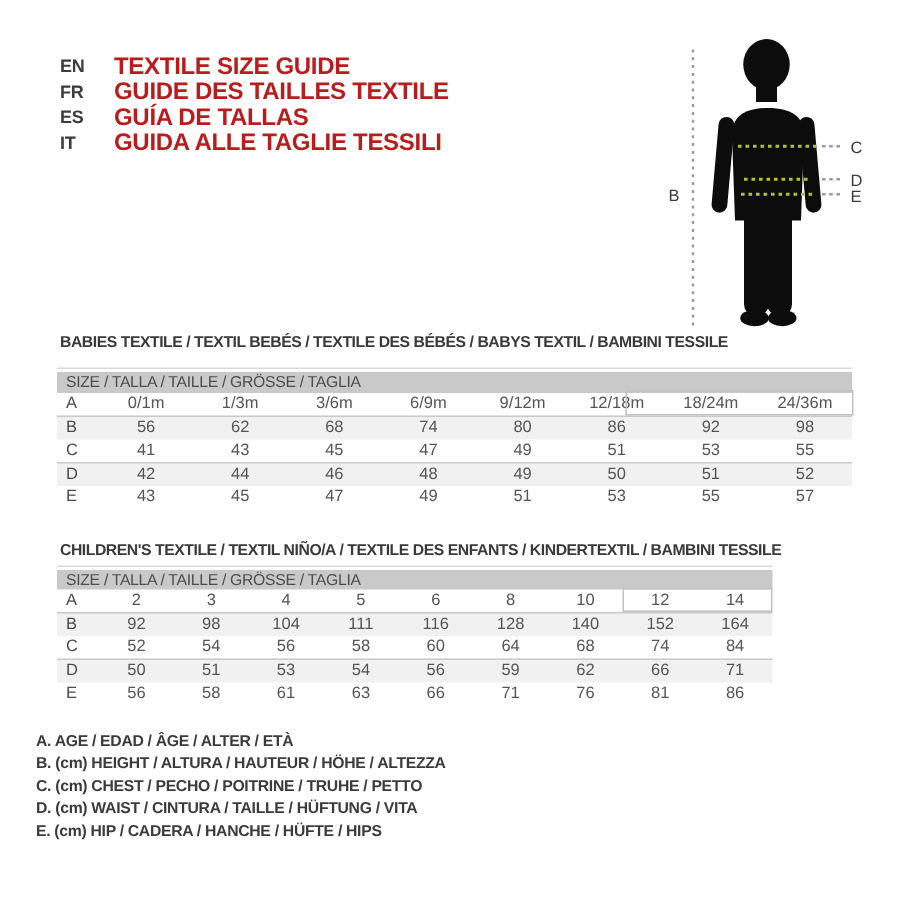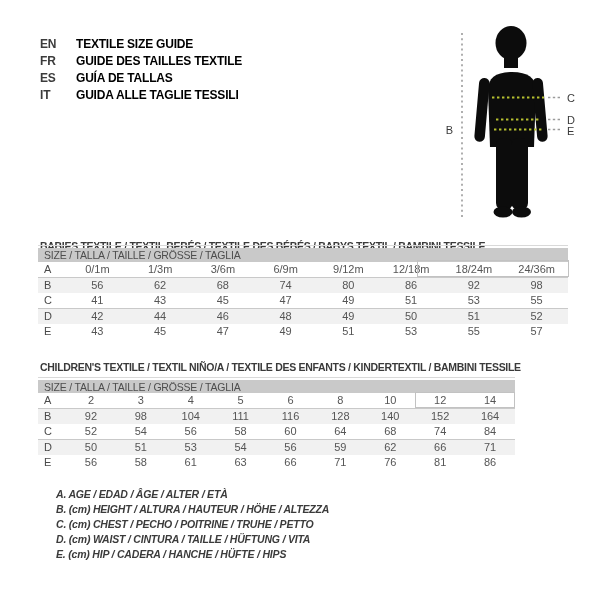--- a/index.html
+++ b/index.html
@@ -3,21 +3,21 @@
 <meta charset="utf-8">
 <style>
   html,body{margin:0;padding:0;background:#fff;}
   #canvas{position:relative;width:600px;height:600px;background:#fff;overflow:hidden;
           font-family:"Liberation Sans","DejaVu Sans",sans-serif;}
 
   
   .lang-list{position:absolute;left:40px;top:36px;}
   .lang-row{display:flex;height:17px;line-height:17px;}
   .lang-code{width:36px;font-size:12px;font-weight:700;color:#3c3c3c;letter-spacing:-0.2px;}
-  .lang-label{font-size:12px;font-weight:700;color:#000000;letter-spacing:-0.2px;white-space:nowrap;}
+  .lang-label{font-size:16px;font-weight:700;color:#b91c1c;letter-spacing:-0.2px;white-space:nowrap;}
 
   
   .figure{position:absolute;left:422px;top:12px;width:178px;height:212px;}
   .figure svg{display:block;}
   .figure text{font-family:"Liberation Sans","DejaVu Sans",sans-serif;font-size:11px;fill:#3a3a3a;}
 
   
   .sec-title{position:absolute;left:40px;font-size:10.5px;font-weight:700;color:#3a3a3a;
              letter-spacing:-0.3px;white-space:nowrap;}
 
@@ -28,21 +28,21 @@
   .stable{position:absolute;left:38px;}
   .trow{display:grid;height:15px;line-height:15px;}
   .btable .trow{grid-template-columns:28px repeat(8,1fr);}
   .ctable .trow{grid-template-columns:28px repeat(9,1fr);}
   .trow.shade{background:#f1f1f1;border-top:1px solid #c9c9c9;}
   .c{font-size:11px;color:#555;text-align:center;white-space:nowrap;}
   .c.lbl{text-align:left;padding-left:6px;color:#4a4a4a;}
   .hl-box{position:absolute;border:1px solid #c2c2c2;box-sizing:border-box;background:transparent;}
 
   
-  .legend{position:absolute;left:56px;top:487px;font-style:italic;}
+  .legend{position:absolute;left:24px;top:487px;}
   .legend-row{height:15px;line-height:15px;font-size:10.5px;font-weight:700;color:#3b3b3b;
               letter-spacing:-0.2px;white-space:nowrap;}
 </style>
 </head>
 <body>
 
 <div id="canvas">
 
   <div class="lang-list">
     <div class="lang-row">
@@ -93,21 +93,21 @@
         <line x1="126" y1="85.5" x2="140" y2="85.5"></line>
         <line x1="126" y1="107.5" x2="140" y2="107.5"></line>
         <line x1="126" y1="117.5" x2="140" y2="117.5"></line>
       </g>
       <text x="145" y="90">C</text>
       <text x="145" y="112">D</text>
       <text x="145" y="122.5">E</text>
     </svg>
   </div>
 
-  <div class="sec-title" style="top:240px;">BABIES TEXTILE / TEXTIL BEBÉS / TEXTILE DES BÉBÉS / BABYS TEXTIL / BAMBINI TESSILE</div>
+  <div class="sec-title" style="top:222px;">BABIES TEXTILE / TEXTIL BEBÉS / TEXTILE DES BÉBÉS / BABYS TEXTIL / BAMBINI TESSILE</div>
   <div class="topline" style="top:245px;width:530px;"></div>
   <div class="size-bar" style="top:248px;width:530px;height:14px;">SIZE / TALLA / TAILLE / GRÖSSE / TAGLIA</div>
 
   <div class="stable btable" style="top:262px;width:530px;">
     <div class="trow">
       <span class="c lbl">A</span>
       <span class="c">0/1m</span>
       <span class="c">1/3m</span>
       <span class="c">3/6m</span>
       <span class="c">6/9m</span>

